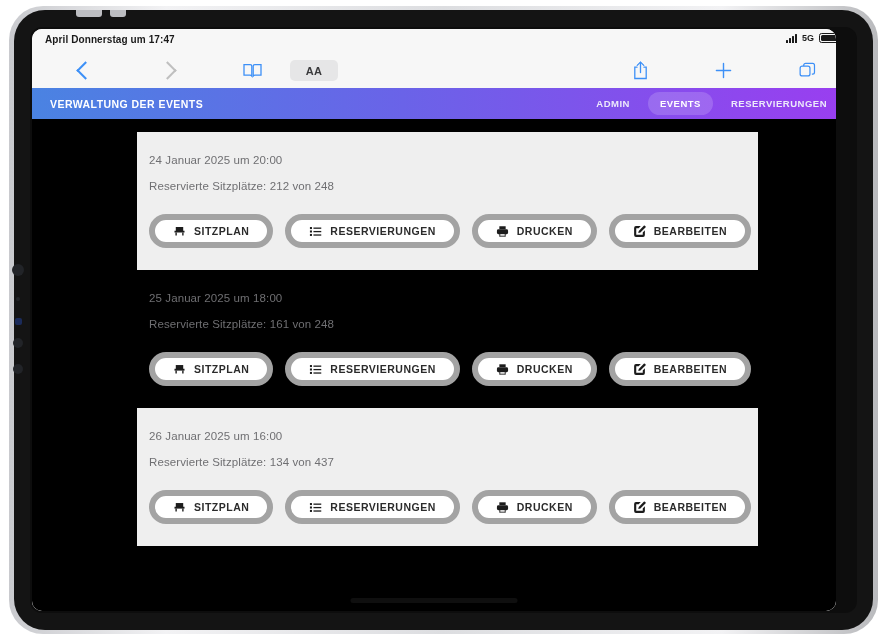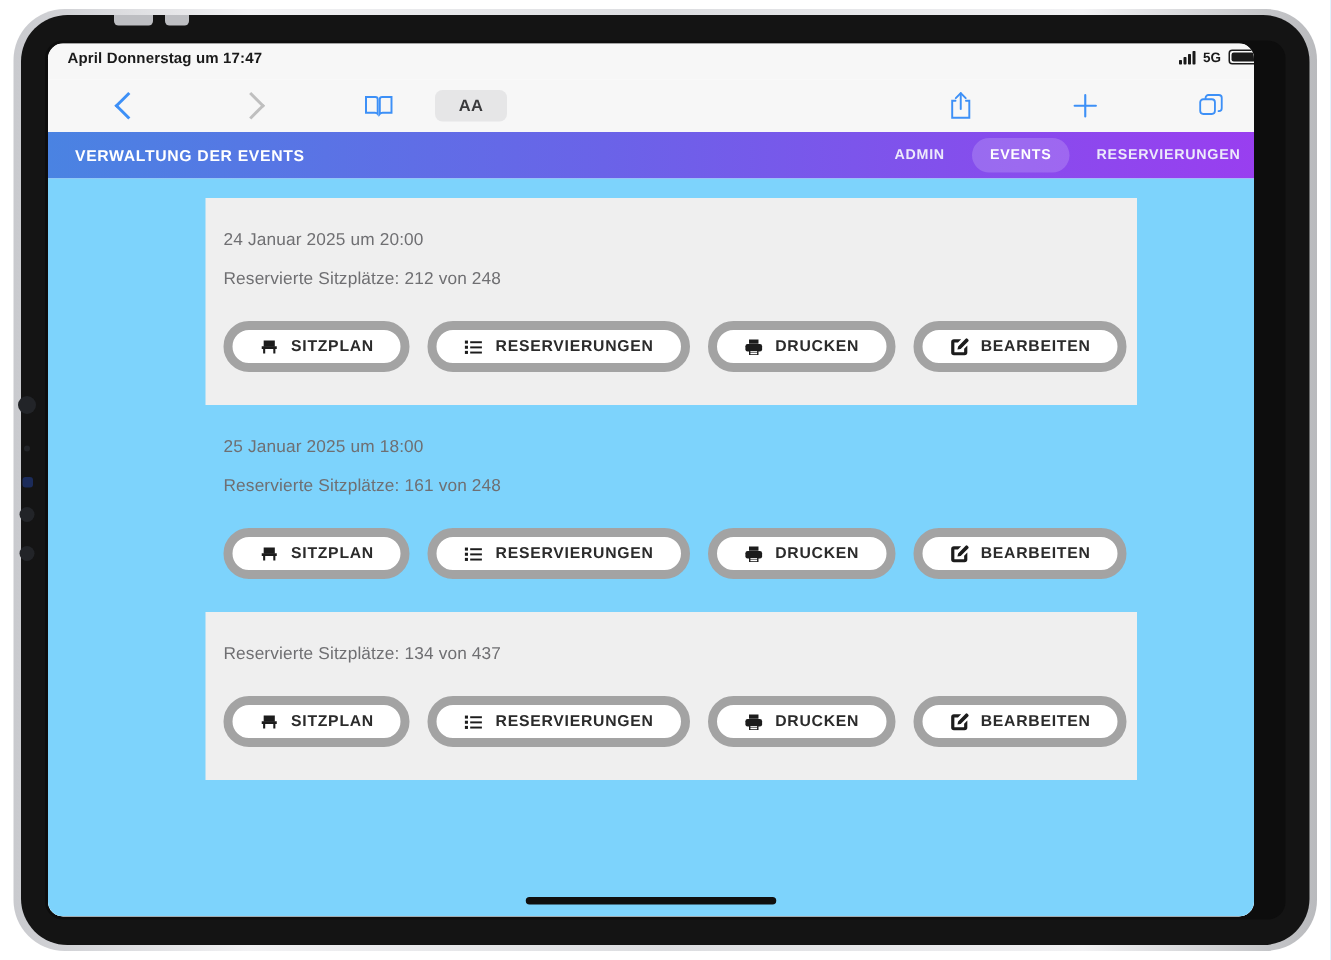--- a/index.html
+++ b/index.html
@@ -115,21 +115,21 @@
   }
   .navlinks{position:absolute;right:16px;display:flex;align-items:center;gap:6px;}
   .navlink{
     font-size:9.5px;font-weight:600;color:#ece9fb;letter-spacing:.5px;
     padding:6px 12px;border-radius:13px;white-space:nowrap;
   }
   .navlink.active{background:rgba(255,255,255,.17);color:#ffffff;}
 
   .content{
     position:absolute;left:0;top:31px;width:823px;height:492px;
-    background:#7dd3fc;
+    background:#000000;
   }
   .card-list{position:absolute;left:105px;top:13px;width:621px;}
   .card{padding:22px 0 22px 12px;}
   .card.shaded{background:#efefef;}
   .card-date{
     font-size:11.5px;color:#6f6f72;margin:0 0 14px 0;letter-spacing:.1px;
   }
   .card-seats{
     font-size:11.5px;color:#6f6f72;margin:0 0 22px 0;letter-spacing:.1px;
   }
@@ -311,20 +311,21 @@
                 <svg width="13" height="13" viewBox="0 0 14 14">
                   <path d="M1.2 3.2a2 2 0 0 1 2-2h5.2L6.1 3.5H3.5v7h7V8l2.3-2.3v5.1a2 2 0 0 1-2 2H3.2a2 2 0 0 1-2-2z" fill="#1c1c1c"></path>
                   <path d="M12.9.9 13.4 1.4a1 1 0 0 1 0 1.4L8 8.2l-2.3.5.5-2.3 5.4-5.5a1 1 0 0 1 1.3 0z" fill="#1c1c1c"></path>
                 </svg>
                 <span>BEARBEITEN</span>
               </div>
             </div>
           </div>
 
           <div class="card shaded">
+            <div class="card-date">26 Januar 2025 um 16:00</div>
             <div class="card-seats">Reservierte Sitzplätze: 134 von 437</div>
             <div class="btn-row">
               <div class="pill">
                 <svg width="13" height="13" viewBox="0 0 14 14">
                   <path d="M3 2.2h8v4.4H3z" fill="#1c1c1c"></path>
                   <path d="M1.6 6.2h10.8v2H1.6z" fill="#1c1c1c"></path>
                   <path d="M2.6 8.2h1.5v3.2H2.6zM9.9 8.2h1.5v3.2H9.9z" fill="#1c1c1c"></path>
                 </svg>
                 <span>SITZPLAN</span>
               </div>

